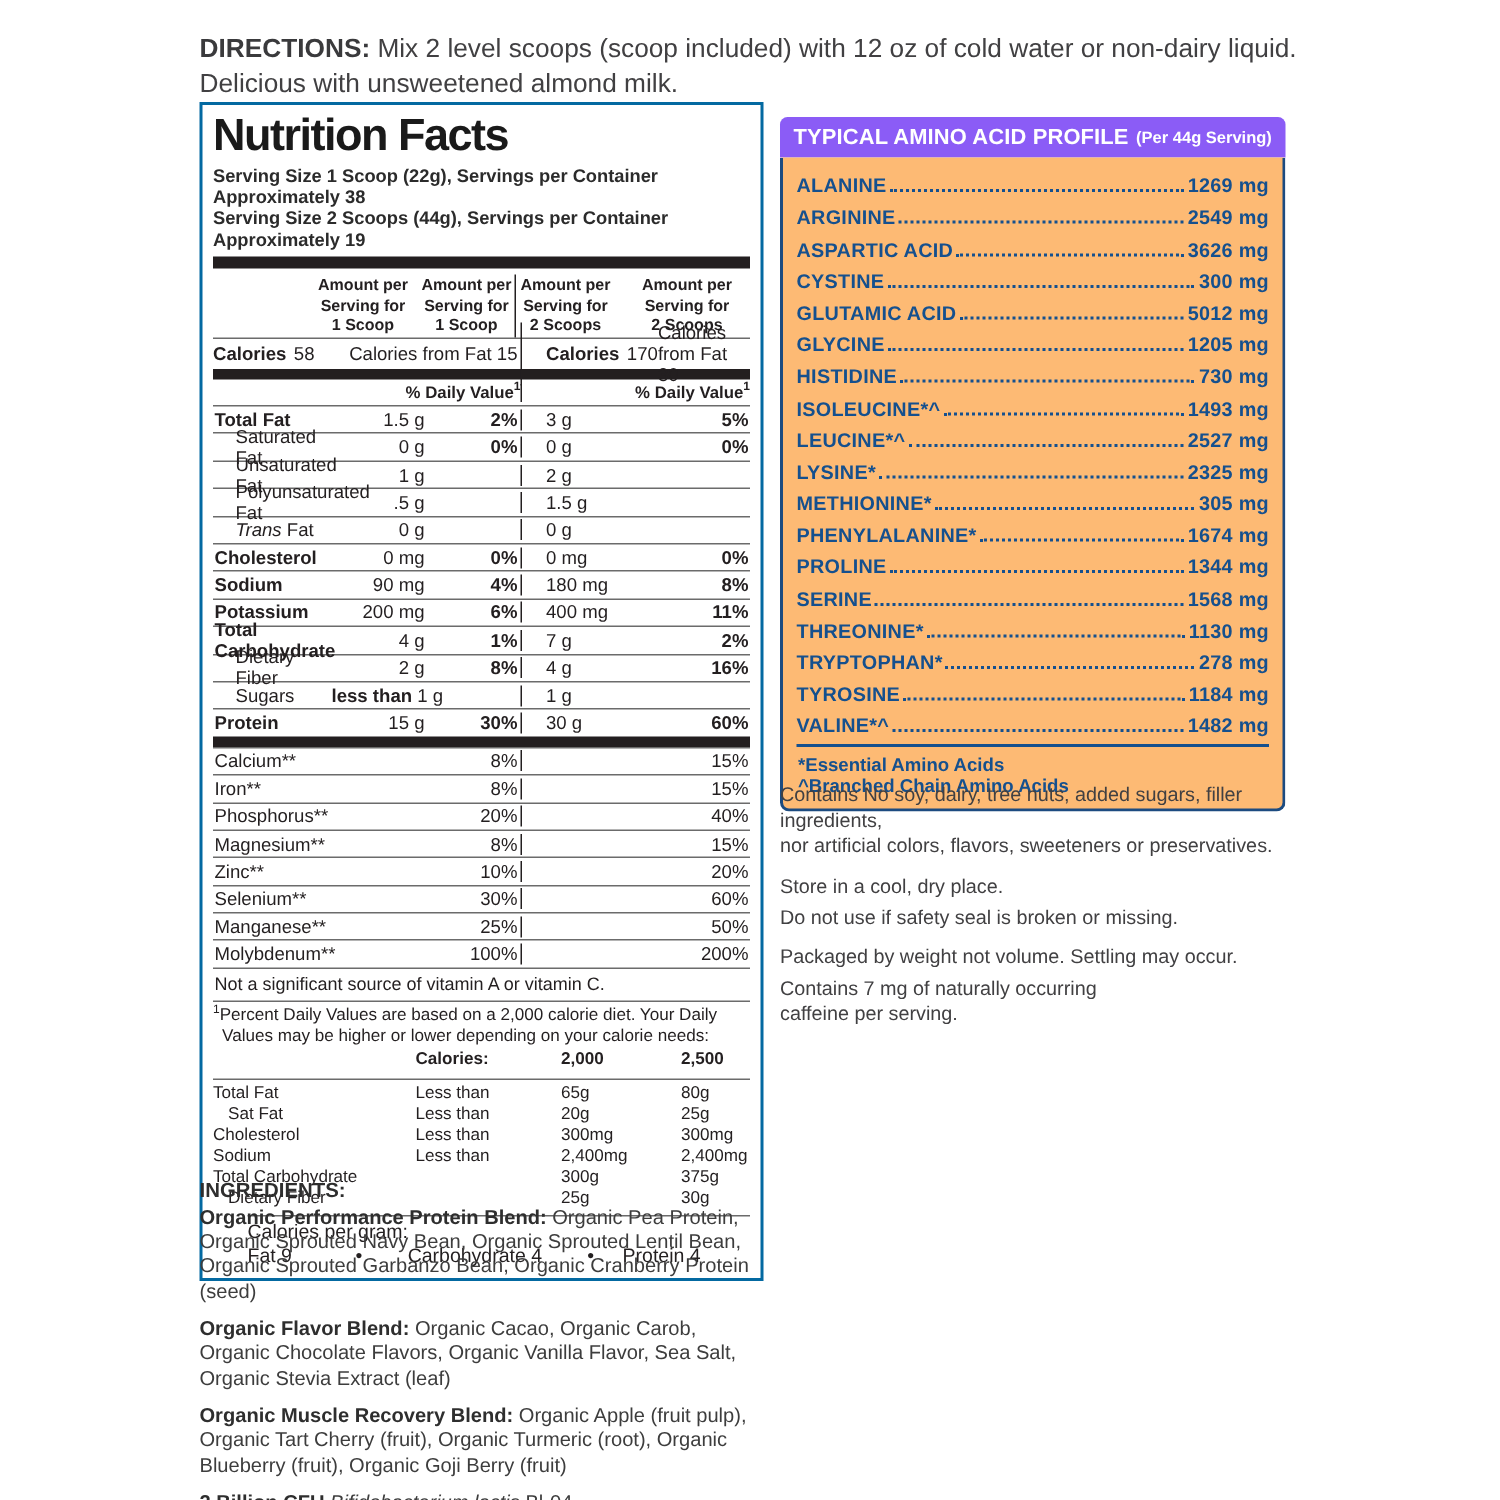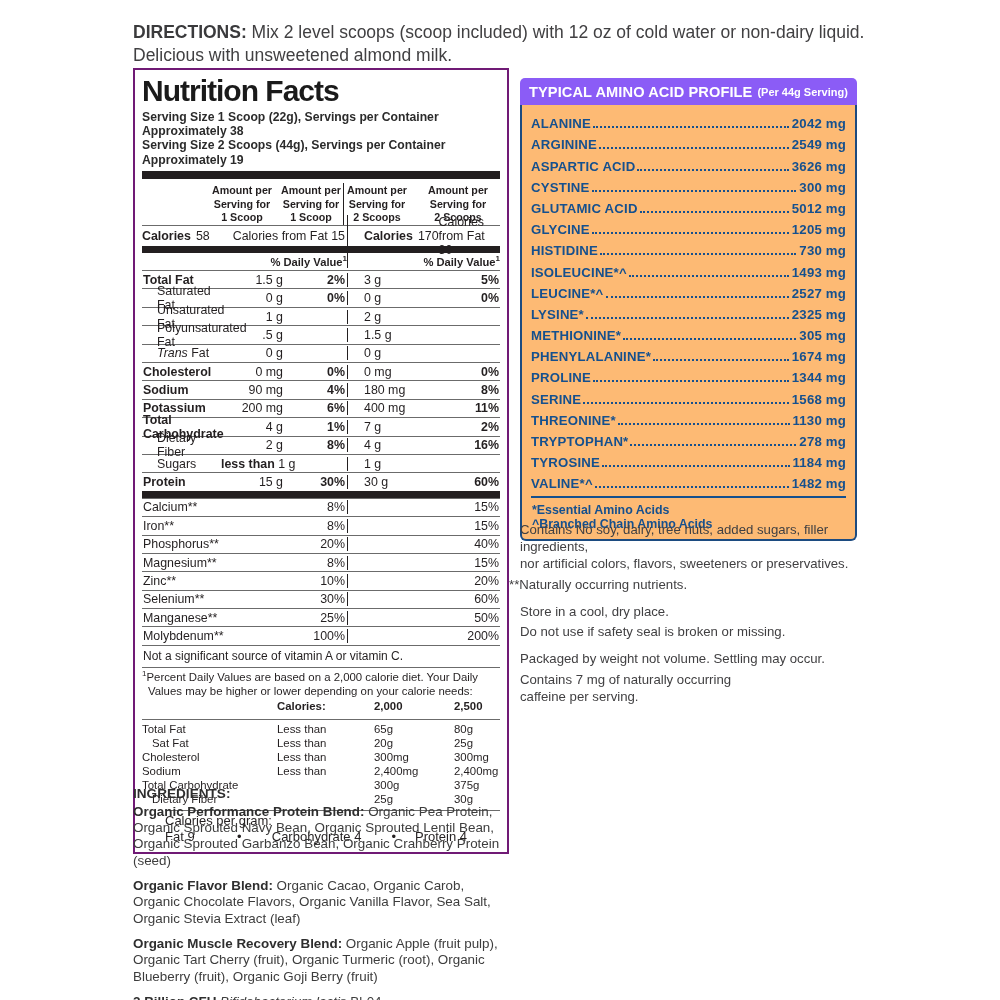--- a/index.html
+++ b/index.html
@@ -7,21 +7,21 @@
     font-family:"Liberation Sans", sans-serif; color:#231f20; }
   .page { position:relative; width:1000px; height:1000px; background:#fff; overflow:hidden; }
 
   
   .directions { position:absolute; left:133px; top:21px; width:748px;
     font-size:17.5px; line-height:1.3; color:#414042; }
   .directions b { color:#3a3a3c; }
 
   
   .nf-box { position:absolute; left:133px; top:68px; width:376px;
-    border:2px solid #701a75; padding:4px 7px 6px 7px; color:#231f20; background:#fff; }
+    border:2px solid #0369a1; padding:4px 7px 6px 7px; color:#231f20; background:#fff; }
   .nf-title { font-size:30px; font-weight:bold; letter-spacing:-1px; line-height:1.05; margin:1px 0 3px 0; color:#1a1a1a; }
   .nf-serving { font-size:12.2px; font-weight:600; line-height:1.18; color:#2b2b2b; }
   .bar { background:#231f20; width:100%; }
   .bar-8 { height:8px; margin-top:4px; }
   .bar-7 { height:7px; }
   .hair { border-top:1px solid #6b6b6b; }
 
   .nf-headrow { display:flex; height:46px; font-size:10.7px; font-weight:bold; line-height:1.22; padding-top:4px; }
   .lhalf { width:205px; display:flex; align-items:center; }
   .rhalf { flex:1; border-left:1.5px solid #231f20; display:flex; align-items:center; padding-left:16px; }
@@ -448,21 +448,21 @@
 
   <div class="am-panel">
     <div class="am-header">
       <span class="am-title">TYPICAL AMINO ACID PROFILE</span>
       <span class="am-sub">(Per 44g Serving)</span>
     </div>
     <div class="am-body">
       <div class="am-row">
           <span>ALANINE</span>
           <span class="am-dots"></span>
-          <span class="am-val">2042 mg</span>
+          <span class="am-val">1269 mg</span>
         </div>
       <div class="am-row">
           <span>ARGININE</span>
           <span class="am-dots"></span>
           <span class="am-val">2549 mg</span>
         </div>
       <div class="am-row">
           <span>ASPARTIC ACID</span>
           <span class="am-dots"></span>
           <span class="am-val">3626 mg</span>
@@ -544,21 +544,20 @@
         </div>
       <div class="am-footer">
         <span>*Essential Amino Acids</span>
         <span>^Branched Chain Amino Acids</span>
       </div>
     </div>
   </div>
 
   <div class="notes">
     <p><span>Contains No soy, dairy, tree nuts, added sugars, filler ingredients,</span><br><span>nor artificial colors, flavors, sweeteners or preservatives.</span></p>
-    <p class="hang">**Naturally occurring nutrients.</p>
     <p class="gap">Store in a cool, dry place.</p>
     <p>Do not use if safety seal is broken or missing.</p>
     <p class="gap">Packaged by weight not volume. Settling may occur.</p>
     <p><span>Contains 7 mg of naturally occurring</span><br><span>caffeine per serving.</span></p>
   </div>
 
   <div class="ingredients">
     <div class="ing-head">INGREDIENTS:</div>
     <div class="ing-para"><b>Organic Performance Protein Blend:</b><span> Organic Pea Protein, Organic Sprouted Navy Bean, Organic Sprouted Lentil Bean, Organic Sprouted Garbanzo Bean, Organic Cranberry Protein (seed)</span></div>
     <div class="ing-para"><b>Organic Flavor Blend:</b><span> Organic Cacao, Organic Carob, Organic Chocolate Flavors, Organic Vanilla Flavor, Sea Salt, Organic Stevia Extract (leaf)</span></div>

